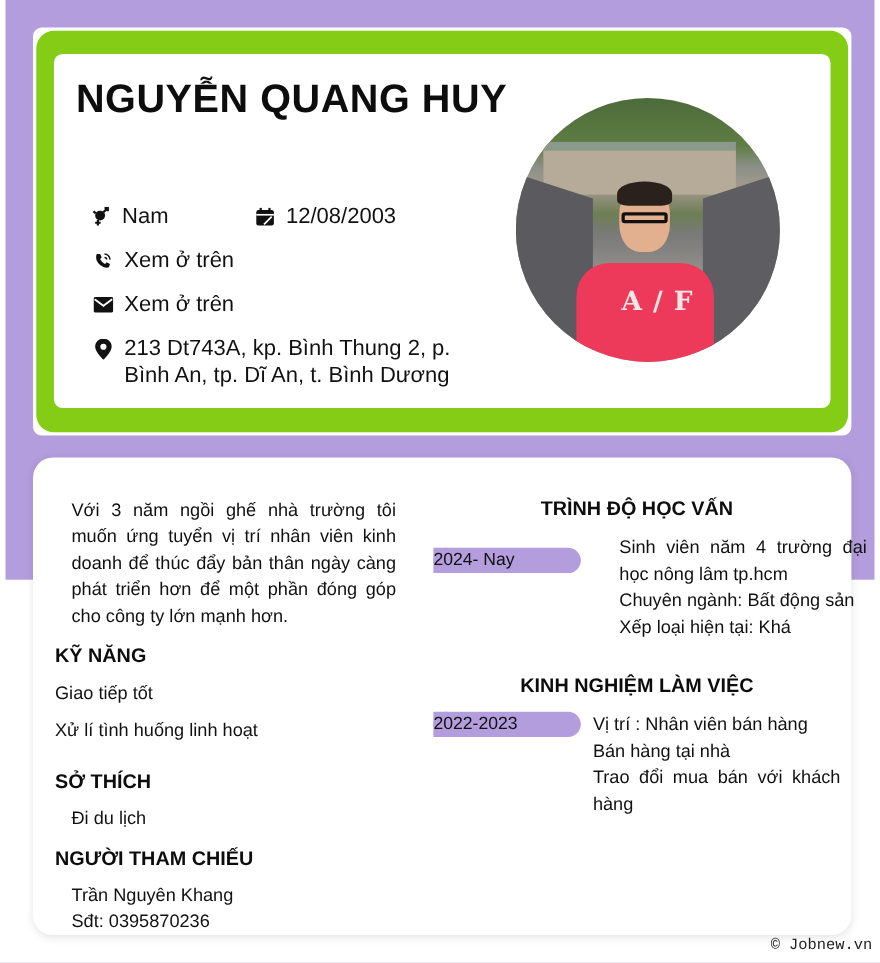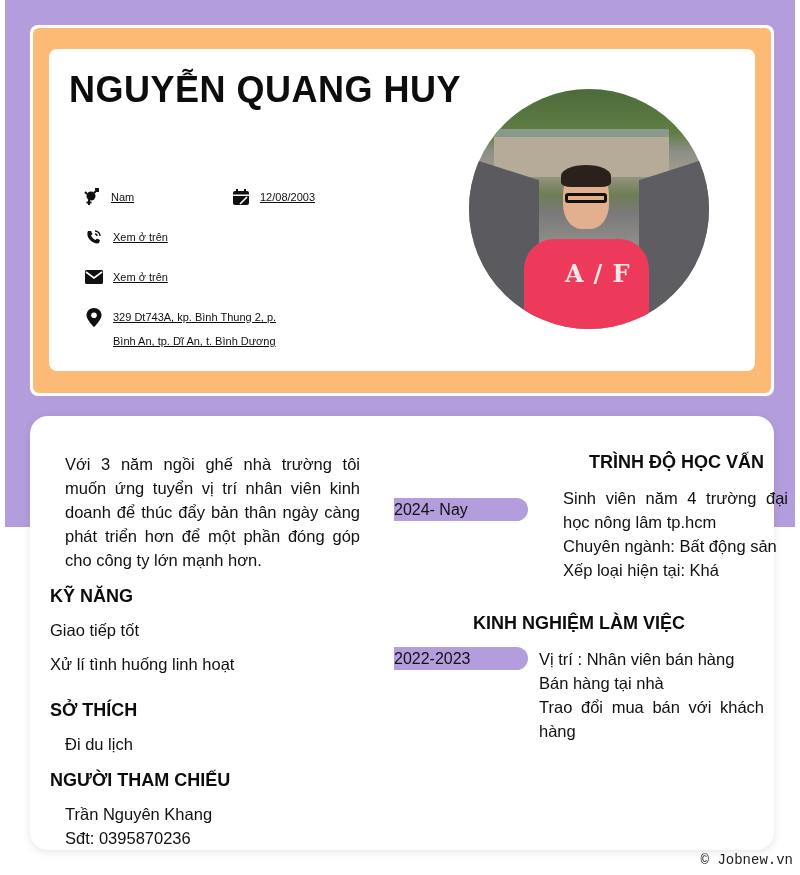--- a/index.html
+++ b/index.html
@@ -10,35 +10,35 @@
     position: absolute; left: 5px; top: 0; width: 790px; height: 527px;
     background: #b39ddd;
   }
 
   
   .top-frame {
     position: absolute; left: 30px; top: 25px; width: 744px; height: 371px;
     background: #ffffff; border-radius: 8px; padding: 3px;
   }
   .top-frame-inner {
-    width: 100%; height: 100%; background: #fdba74; border-radius: 6px; position: relative;
+    width: 100%; height: 100%; background: #84cc16; border-radius: 16px; position: relative;
   }
   .top-panel {
     position: absolute; left: 16px; top: 21px; width: 706px; height: 322px;
     background: #ffffff; border-radius: 8px;
   }
   .name {
     position: absolute; left: 20px; top: 20px;
     font-size: 36px; font-weight: bold; letter-spacing: 0.5px; color: #0d0d0d;
   }
   .title {
     position: absolute; left: 20px; top: 76px;
     font-size: 21px; font-weight: bold; color: #0d0d0d;
   }
-  .info-row { position: absolute; display: flex; align-items: flex-start; font-size: 11px; color: #111; line-height: 24px; text-decoration: underline; }
+  .info-row { position: absolute; display: flex; align-items: flex-start; font-size: 20px; color: #111; line-height: 24px; }
   .info-row .ic { width: 22px; height: 24px; display: flex; align-items: center; justify-content: center; margin-right: 8px; }
   .info-row .ic svg { display: block; }
 
   .avatar {
     position: absolute; left: 420px; top: 40px; width: 240px; height: 240px; border-radius: 50%;
     overflow: hidden;
     background:
       radial-gradient(ellipse 60px 70px at 50% 62%, transparent 0, transparent 100%),
       linear-gradient(180deg, #4d6b3a 0%, #5f7d44 18%, #8b8f86 26%, #a39a8e 34%, #6e7e55 44%, #7a7a7a 52%, #9a9690 70%, #86827e 100%);
     text-align: center;
@@ -137,21 +137,21 @@
       </div>
 
       <div class="info-row" style="left:34px; top:256px;">
         <span class="ic">
           <svg width="16" height="19" viewBox="0 0 16 19">
               <path d="M8 0 C3.6 0 0.5 3.2 0.5 7.2 C0.5 12 8 19 8 19 C8 19 15.5 12 15.5 7.2 C15.5 3.2 12.4 0 8 0 Z" fill="#111"></path>
               <circle cx="8" cy="7.2" r="2.8" fill="#fff"></circle>
             </svg>
         </span>
         <div>
-          <div>329 Dt743A, kp. Bình Thung 2, p.</div>
+          <div>213 Dt743A, kp. Bình Thung 2, p.</div>
           <div>Bình An, tp. Dĩ An, t. Bình Dương</div>
         </div>
       </div>
 
       <div class="avatar">
         <div class="roof"></div>
         <div class="house"></div>
         <div class="wall-l"></div>
         <div class="wall-r"></div>
         <div class="shirt"></div>
@@ -171,21 +171,21 @@
   <div class="plain" style="left:20px; top:202px;">Giao tiếp tốt</div>
   <div class="plain" style="left:20px; top:236px;">Xử lí tình huống linh hoạt</div>
 
   <div class="sec-h" style="left:20px; top:284px;">SỞ THÍCH</div>
   <div class="plain" style="left:35px; top:316px;">Đi du lịch</div>
 
   <div class="sec-h" style="left:20px; top:354px;">NGƯỜI THAM CHIẾU</div>
   <div class="plain" style="left:35px; top:386px;">Trần Nguyên Khang</div>
   <div class="plain" style="left:35px; top:410px;">Sđt: 0395870236</div>
 
-  <div class="right-h" style="top:36px;text-align:right;">TRÌNH ĐỘ HỌC VẤN</div>
+  <div class="right-h" style="top:36px;">TRÌNH ĐỘ HỌC VẤN</div>
   <div class="pill" style="left:364px; top:82px;">
     <span>2024- Nay</span>
   </div>
   <div class="detail" style="top:70px;margin-left:24px;">
     <div>Sinh viên năm 4 trường đại học nông lâm tp.hcm</div>
     <div>Chuyên ngành: Bất động sản</div>
     <div>Xếp loại hiện tại: Khá</div>
   </div>
 
   <div class="right-h" style="top:197px;">KINH NGHIỆM LÀM VIỆC</div>

